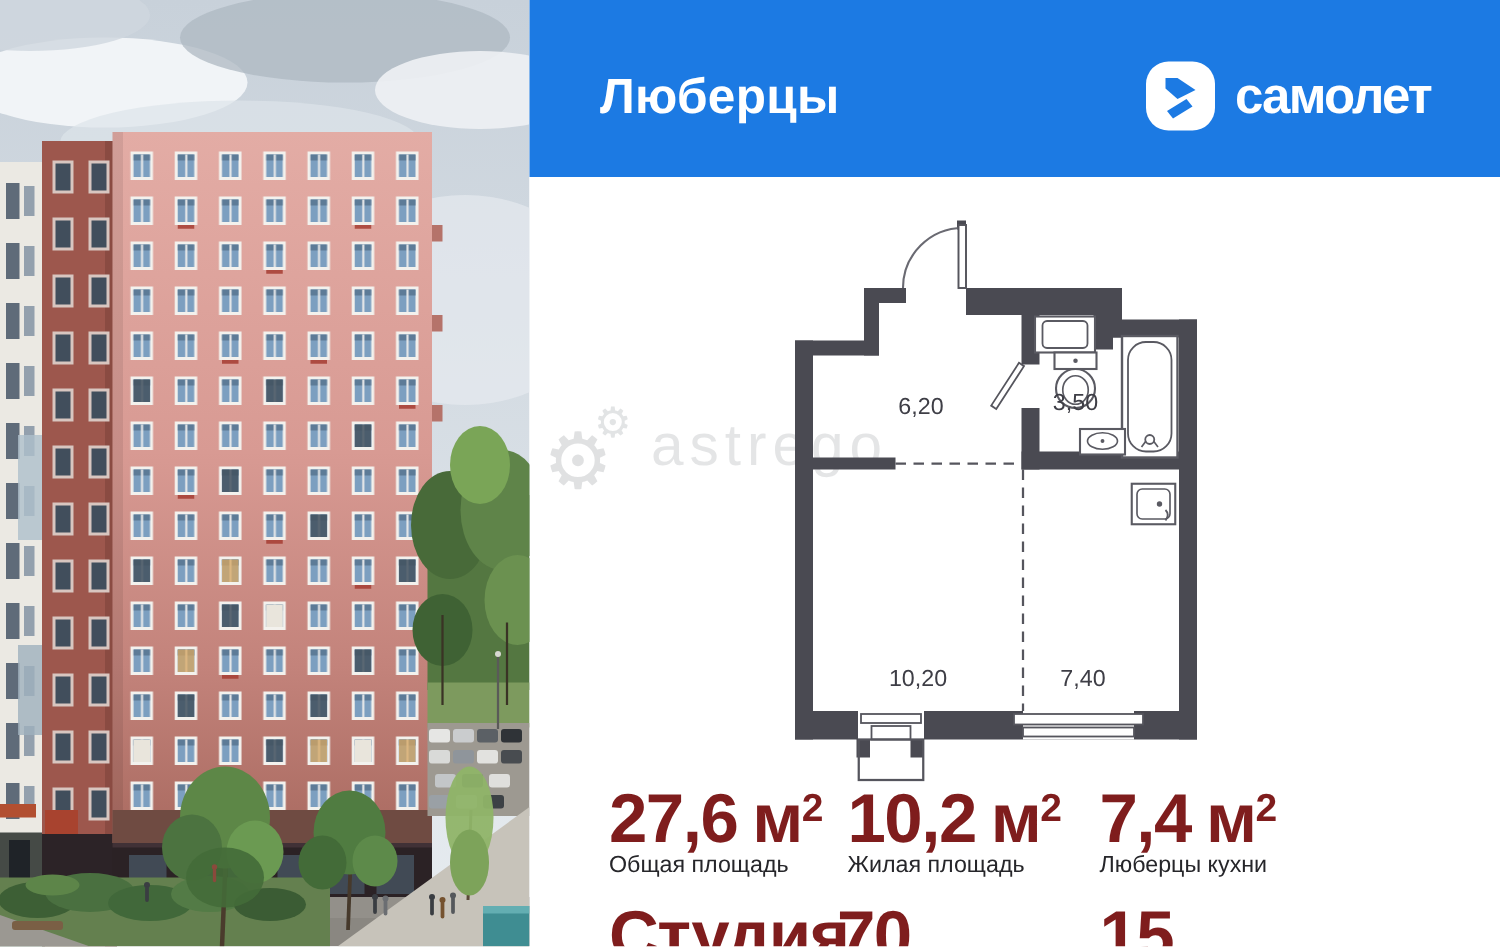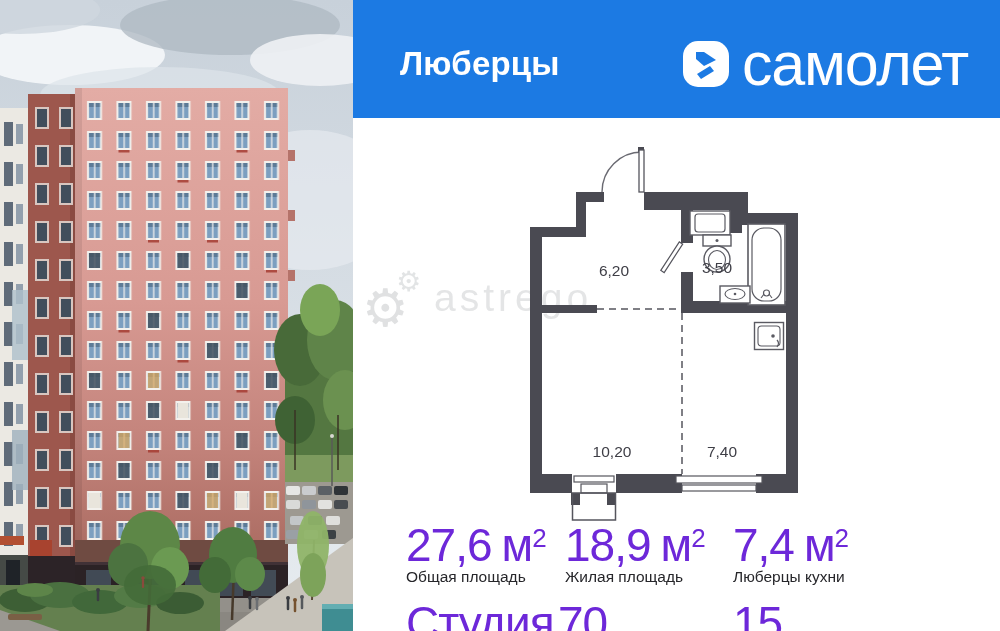--- a/index.html
+++ b/index.html
@@ -5,47 +5,47 @@
   html,body{margin:0;padding:0;}
   body{font-family:"Liberation Sans","DejaVu Sans",sans-serif;background:#fff;}
   .canvas{position:relative;width:1000px;height:631px;overflow:hidden;background:#fff;}
 
   
   .photo{position:absolute;left:0;top:0;width:353px;height:631px;}
   .photo svg{display:block;width:353px;height:631px;}
 
   
   .hdr{position:absolute;left:353px;top:0;width:647px;height:118px;background:#1c7ae3;
-       display:flex;align-items:center;box-sizing:border-box;padding:10px 32px 0 47px;}
+       display:flex;align-items:center;box-sizing:border-box;padding:10px 46px 0 47px;}
   .hdr-title{color:#fff;font-size:33px;font-weight:700;letter-spacing:.2px;}
   .brand{margin-left:auto;display:flex;align-items:center;gap:13px;}
   .logo-badge{width:46px;height:46px;background:#fff;border-radius:15px;display:flex;
               align-items:center;justify-content:center;}
   .logo-badge svg{width:46px;height:46px;}
-  .brand-text{color:#fff;font-size:61px;font-weight:400;letter-spacing:-1.2px;}
+  .brand-text{color:#fff;font-size:34px;font-weight:700;letter-spacing:-1.2px;}
 
   
   .wm{position:absolute;left:350px;top:268px;width:340px;height:90px;pointer-events:none;}
   .wm .g1{position:absolute;left:12px;top:14px;font-size:52px;line-height:1;
           color:rgba(125,130,135,.24);font-family:"DejaVu Sans",sans-serif;}
   .wm .g2{position:absolute;left:46px;top:0px;font-size:28px;line-height:1;
           color:rgba(125,130,135,.22);font-family:"DejaVu Sans",sans-serif;}
   .wm .t{position:absolute;left:84px;top:8px;font-size:39px;letter-spacing:4px;
          color:rgba(120,125,130,.20);}
 
   
   .plan{position:absolute;left:524px;top:135px;width:280px;height:400px;}
   .plan svg{display:block;width:280px;height:400px;}
   .plan text{font-family:"Liberation Sans","DejaVu Sans",sans-serif;font-size:15.5px;
              font-weight:500;fill:#3e3e46;}
 
   
   .stat{position:absolute;top:522px;}
   .stat.s0{left:406px;} .stat.s1{left:565px;} .stat.s2{left:733px;}
-  .big-blue{color:#6d28d9;font-size:46px;font-weight:400;line-height:1;letter-spacing:-1px;white-space:nowrap;}
+  .big-blue{color:#7f1d1d;font-size:46px;font-weight:700;line-height:1;letter-spacing:-1px;white-space:nowrap;}
   .big-blue .unit{margin-left:10px;}
   .big-blue sup{font-size:26px;position:relative;top:2px;vertical-align:super;}
   .stat-label{margin-top:0;font-size:15.5px;color:#26262a;}
 
   .brow{position:absolute;top:600px;}
   .brow.b0{left:406px;} .brow.b1{left:558px;} .brow.b2{left:733px;}
 </style>
 </head>
 <body>
 
@@ -331,21 +331,21 @@
       </span>
       <span class="brand-text">самолет</span>
     </div>
   </div>
 
   <div class="stat s0">
     <div class="big-blue"><span>27,6</span><span class="unit"><span>м</span><sup>2</sup></span></div>
     <div class="stat-label">Общая площадь</div>
   </div>
   <div class="stat s1">
-    <div class="big-blue"><span>18,9</span><span class="unit"><span>м</span><sup>2</sup></span></div>
+    <div class="big-blue"><span>10,2</span><span class="unit"><span>м</span><sup>2</sup></span></div>
     <div class="stat-label">Жилая площадь</div>
   </div>
   <div class="stat s2">
     <div class="big-blue"><span>7,4</span><span class="unit"><span>м</span><sup>2</sup></span></div>
     <div class="stat-label">Люберцы кухни</div>
   </div>
 
   <div class="brow b0 big-blue">Студия</div>
   <div class="brow b1 big-blue">70</div>
   <div class="brow b2 big-blue">15</div>

